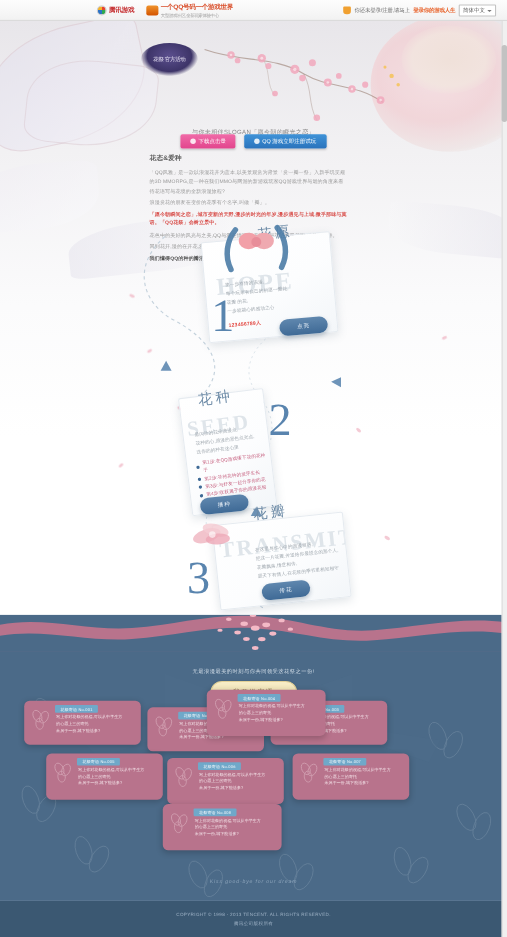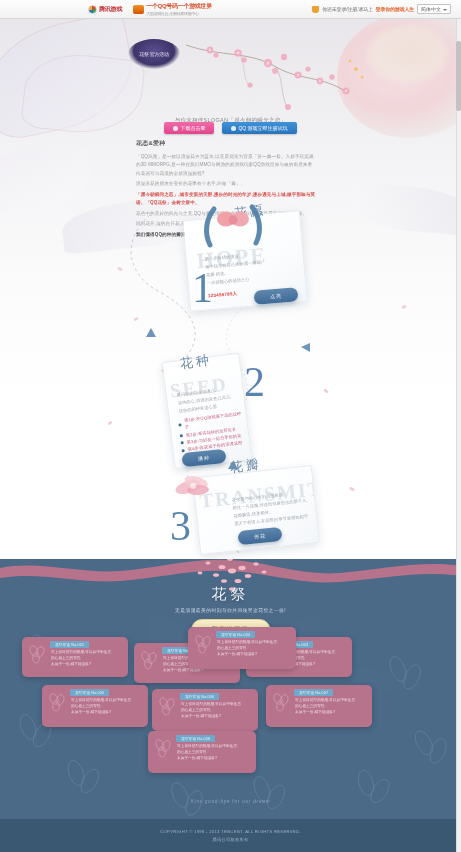--- a/index.html
+++ b/index.html
@@ -485,21 +485,20 @@
         <ellipse cx="22" cy="16" rx="2.6" ry="1.6"></ellipse>
           <ellipse cx="70" cy="17" rx="2.8" ry="1.7"></ellipse>
         <ellipse cx="14" cy="26" rx="2.4" ry="1.4"></ellipse>
           <ellipse cx="78" cy="25" rx="2.5" ry="1.5"></ellipse>
         <ellipse cx="46" cy="42" rx="3" ry="1.8"></ellipse>
           <ellipse cx="58" cy="8" rx="2.6" ry="1.6"></ellipse>
         <ellipse cx="32" cy="7" rx="2.4" ry="1.5"></ellipse>
       </g>
     </svg>
 
-    <div class="bt-title">花祭</div>
     <div class="bt-sub">无最浪漫最美的时刻与你共同领受这花祭之一份!</div>
     <button class="bt-btn">我要送寄语</button>
 
     <div class="wcard" style="left:22px;top:78px;width:106px;height:40px;">
       <div class="wc-tag">花祭寄语  No.001</div>
       <svg class="wc-flower" viewBox="0 0 20 20">
           <g stroke="#e5c3ce" stroke-width=".8" fill="none">
             <ellipse cx="7" cy="7" rx="3.6" ry="5.6" transform="rotate(-28 7 7)"></ellipse>
             <ellipse cx="13" cy="8" rx="3.6" ry="5.6" transform="rotate(26 13 8)"></ellipse>
             <ellipse cx="9" cy="14" rx="3.4" ry="5" transform="rotate(-6 9 14)"></ellipse>

